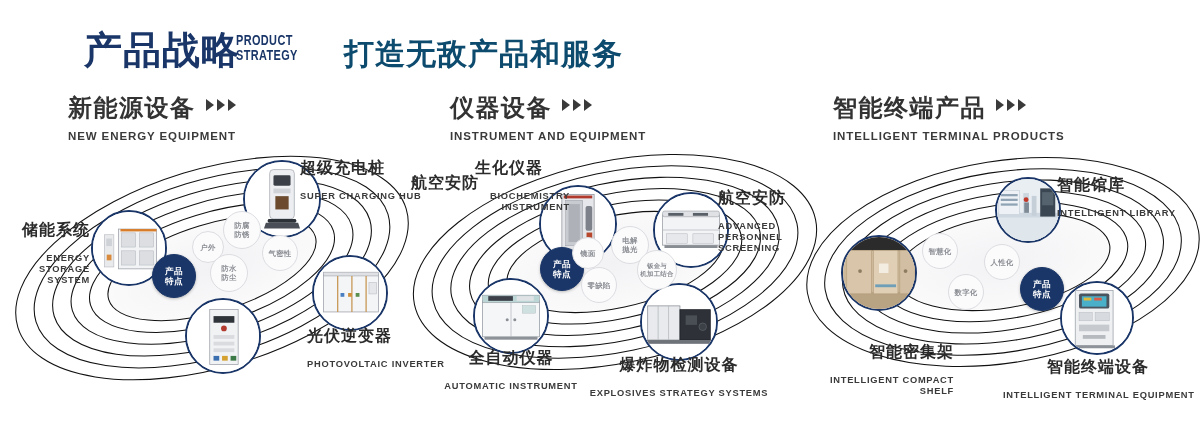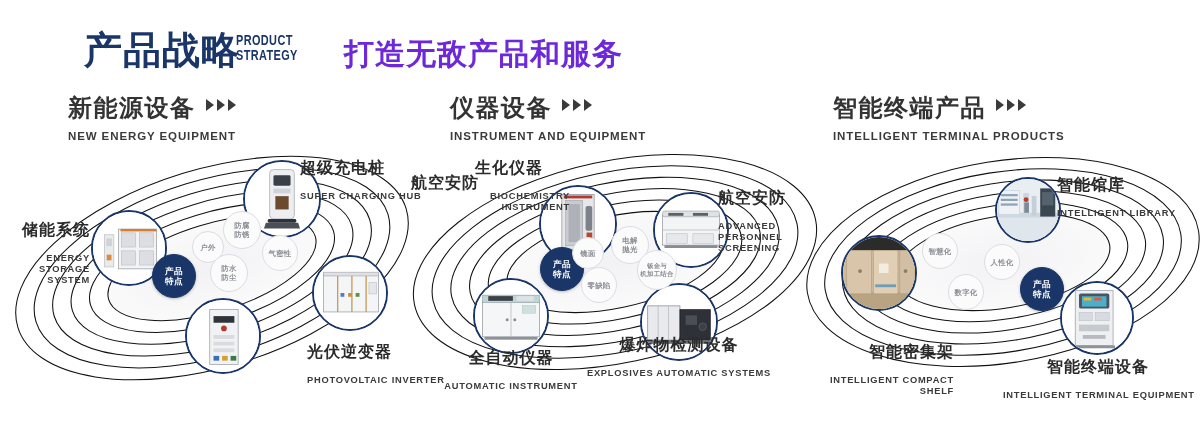--- a/index.html
+++ b/index.html
@@ -22,21 +22,21 @@
   .hdr-en{
     position:absolute;left:222px;top:33px;
     font-size:14px;font-weight:bold;color:#1a3668;
     line-height:15px;letter-spacing:0.5px;
     font-family:"Liberation Sans Narrow","Liberation Sans",sans-serif;
     transform:scaleX(.78);transform-origin:left top;
   }
   .hdr-en span{display:block;}
   .hdr-sub{
     position:absolute;left:330px;top:34px;
-    font-size:30px;font-weight:bold;color:#6d28d9;
+    font-size:30px;font-weight:bold;color:#0c4a6e;
     letter-spacing:1px;white-space:nowrap;
   }
 
   
   .sect{position:absolute;top:92px;}
   .sect-cn{
     font-size:24px;font-weight:bold;color:#333333;
     letter-spacing:1.5px;white-space:nowrap;display:inline-block;
     vertical-align:middle;
   }
@@ -182,21 +182,21 @@
         <rect x="10" y="16" width="58" height="4" fill="#dfe1e5" stroke="#9ba0a8" stroke-width=".6"></rect>
         <line x1="25" y1="20" x2="25" y2="58" stroke="#c89a5a" stroke-width="1.4"></line>
         <line x1="40" y1="20" x2="40" y2="58" stroke="#c89a5a" stroke-width="1.4"></line>
         <line x1="55" y1="20" x2="55" y2="58" stroke="#c89a5a" stroke-width="1.4"></line>
         <rect x="58" y="27" width="8" height="12" fill="#e4e6ea" stroke="#b0b4ba" stroke-width=".5"></rect>
         <rect x="28" y="38" width="4" height="4" fill="#4a7fc1"></rect>
         <rect x="36" y="38" width="4" height="4" fill="#d0903a"></rect>
         <rect x="44" y="38" width="4" height="4" fill="#5b8f4e"></rect>
       </svg>
     </div>
-    <div class="plabel" style="left:307px;top:192px;">
+    <div class="plabel" style="left:307px;top:176px;">
       <div class="cn">光伏逆变器</div>
       <div class="en">PHOTOVOLTAIC INVERTER</div>
     </div>
 
     <div class="pcirc" style="left:185px;top:148px;width:76px;height:76px;">
       <svg class="ph" viewBox="0 0 76 76">
         <rect width="76" height="76" fill="#ffffff"></rect>
         <rect x="24" y="10" width="30" height="58" fill="#f1f2f4" stroke="#9ba0a8" stroke-width=".8"></rect>
         <rect x="28" y="17" width="22" height="7" fill="#2f343b"></rect>
         <circle cx="39" cy="30" r="3" fill="#b23a2e"></circle>
@@ -322,23 +322,23 @@
         <rect width="78" height="78" fill="#ffffff"></rect>
         <rect x="6" y="22" width="34" height="36" fill="#e9eaed" stroke="#888d95" stroke-width=".8"></rect>
         <line x1="17" y1="22" x2="17" y2="58" stroke="#b3b7bd" stroke-width=".8"></line>
         <line x1="28" y1="22" x2="28" y2="58" stroke="#b3b7bd" stroke-width=".8"></line>
         <rect x="40" y="26" width="32" height="32" fill="#2e3238" stroke="#1e2126" stroke-width=".8"></rect>
         <rect x="46" y="32" width="12" height="10" fill="#4a4f56"></rect>
         <circle cx="64" cy="44" r="4" fill="#3c4148" stroke="#666b72" stroke-width=".6"></circle>
         <rect x="4" y="58" width="70" height="4" fill="#6e737a"></rect>
       </svg>
     </div>
-    <div class="plabel c" style="left:179px;top:185px;width:200px;">
+    <div class="plabel c" style="left:179px;top:205px;width:200px;">
       <div class="cn">爆炸物检测设备</div>
-      <div class="en">EXPLOSIVES AUTOMATIC SYSTEMS</div>
+      <div class="en">EXPLOSIVES STRATEGY SYSTEMS</div>
     </div>
 
     <div class="fbub navy" style="left:140px;top:97px;width:44px;height:44px;">
       <div>
         <span>产品</span>
         <span>特点</span>
       </div>
     </div>
     <div class="fbub gray" style="left:172px;top:87px;width:32px;height:32px;text-align:right;">
       <div>

